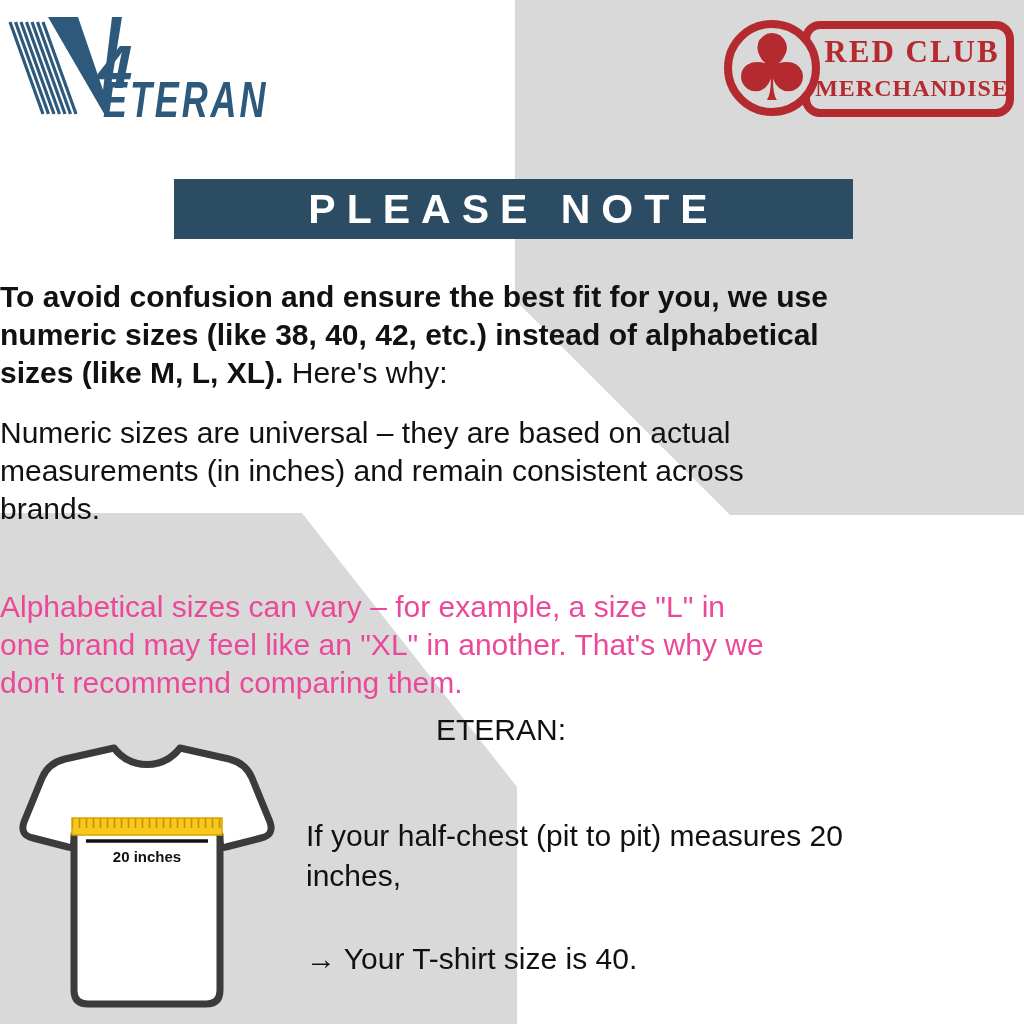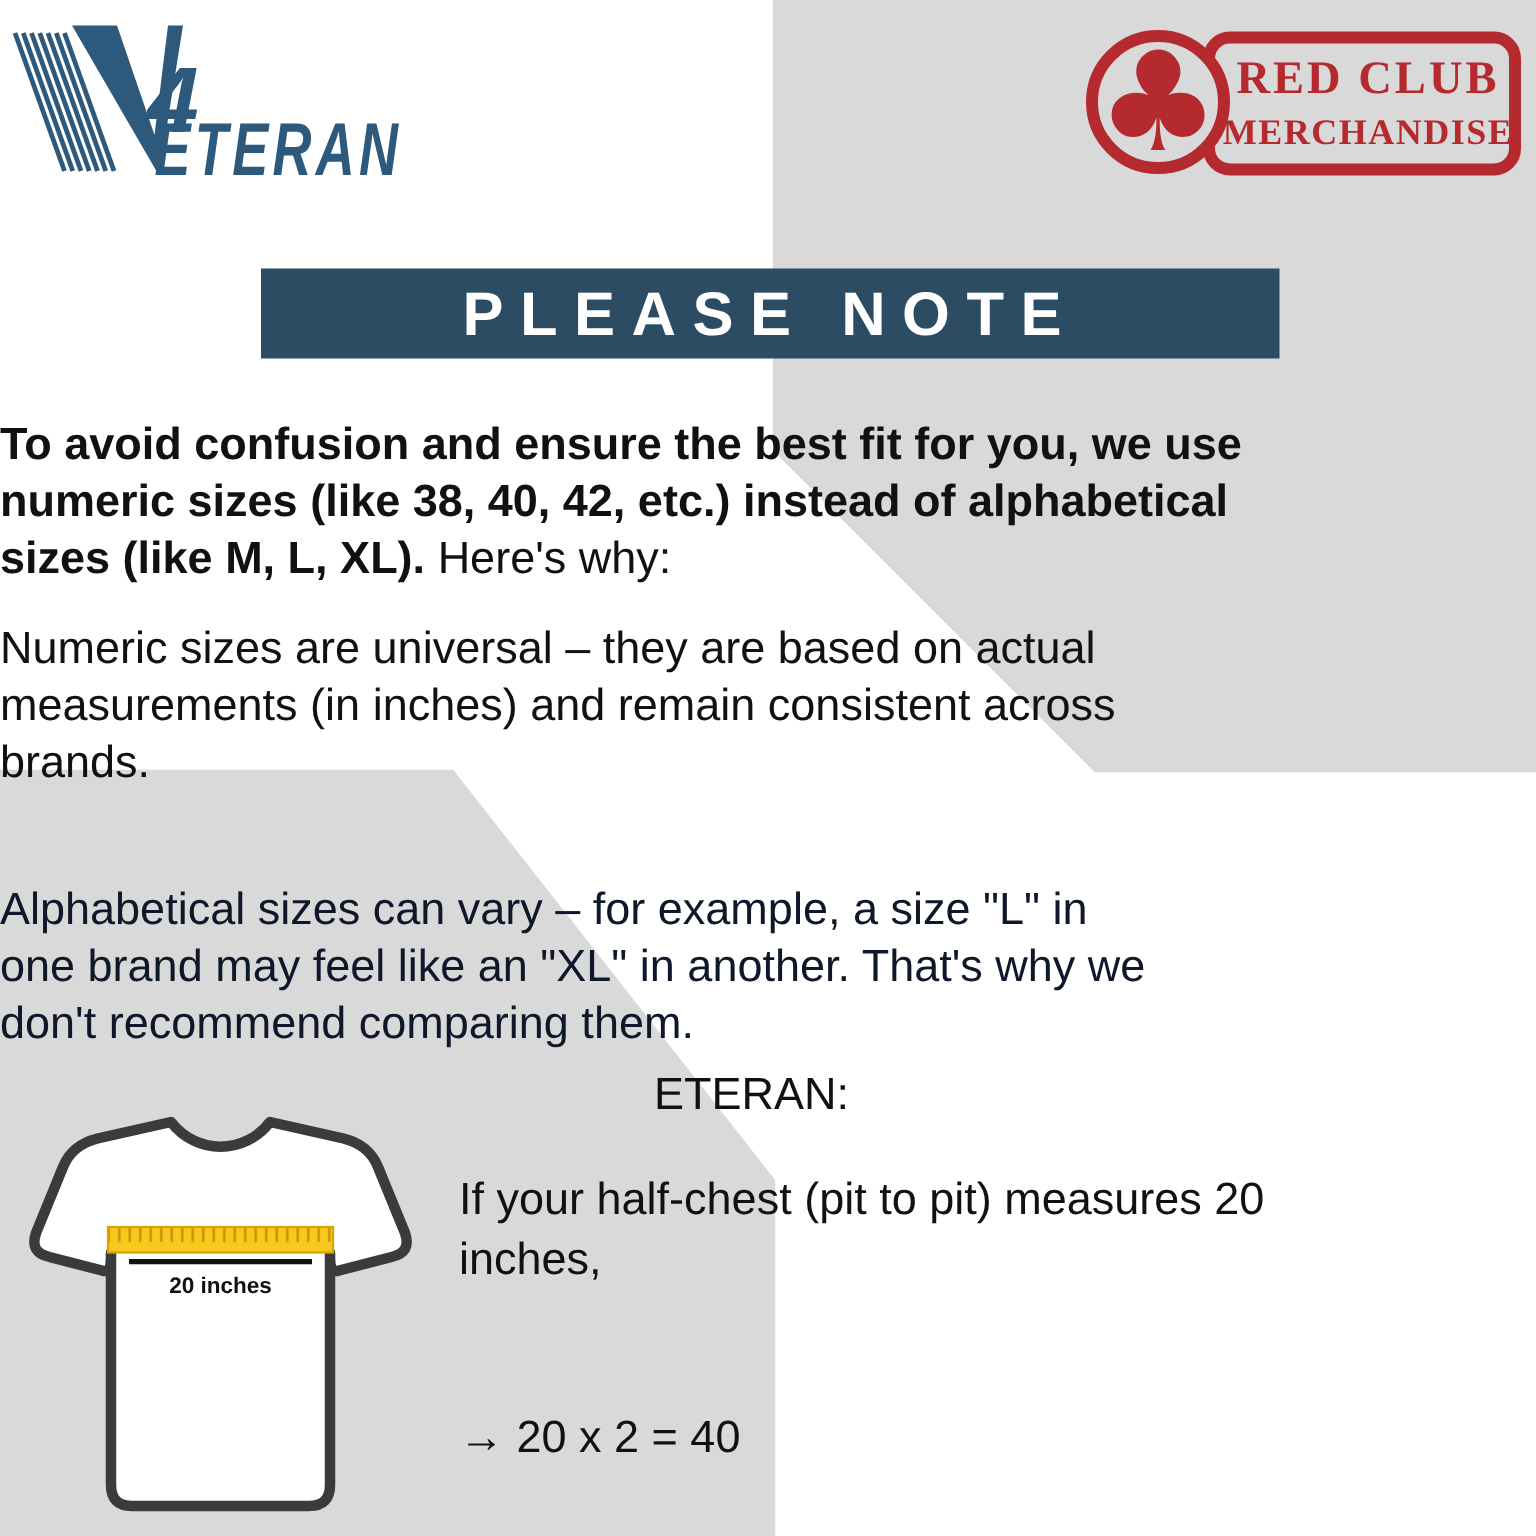--- a/index.html
+++ b/index.html
@@ -28,21 +28,21 @@
 
   
   .para {
     left: 0; width: 1024px;
     text-align: left;
     white-space: pre-line;
     font-size: 30px; line-height: 38px;
   }
   .para-bold { font-weight: bold; }
   .regular   { font-weight: normal; }
-  .para-red  { color: #0f172a; }
+  .para-red  { color: #ec4899; }
 
   
   .ex {
     white-space: pre-line;
     font-size: 30px; line-height: 40px;
   }
   .ex-calcs .calc-line { line-height: 46px; }
 
   svg text { user-select: none; }
 </style>
@@ -90,25 +90,24 @@
 <p class="abs para" style="top:384px;">Numeric sizes are universal – they are based on actual
 measurements (in inches) and remain consistent across
 brands.</p>
 
 <p class="abs para para-red" style="top:558px;">Alphabetical sizes can vary – for example, a size "L" in
 one brand may feel like an "XL" in another. That's why we
 don't recommend comparing them.</p>
 
 <div class="abs ex" style="left:436px; top:710px;">ETERAN:</div>
 
-<div class="abs ex" style="left:306px; top:780px; width:700px;">If your half-chest (pit to pit) measures 20
+<div class="abs ex" style="left:306px; top:816px; width:700px;">If your half-chest (pit to pit) measures 20
 inches,</div>
 
 <div class="abs ex ex-calcs" style="left:306px; top:896px; width:700px;">
-  <div class="calc-line">→ 20 x 2 = 40</div>
   <div class="calc-line">→ Your T-shirt size is 40.</div>
 </div>
 
 <div class="abs" style="left:13px; top:738px; width:282px; height:286px;">
   <svg width="282" height="286" viewBox="0 0 282 286">
     <defs>
       <pattern id="tape-ticks" width="7" height="17" patternUnits="userSpaceOnUse">
         <rect width="7" height="17" fill="#f7c81e"></rect>
         <line x1="3.5" y1="0" x2="3.5" y2="5" stroke="#c98f00" stroke-width="1.6"></line>
         <line x1="3.5" y1="12" x2="3.5" y2="17" stroke="#c98f00" stroke-width="1.6"></line>

